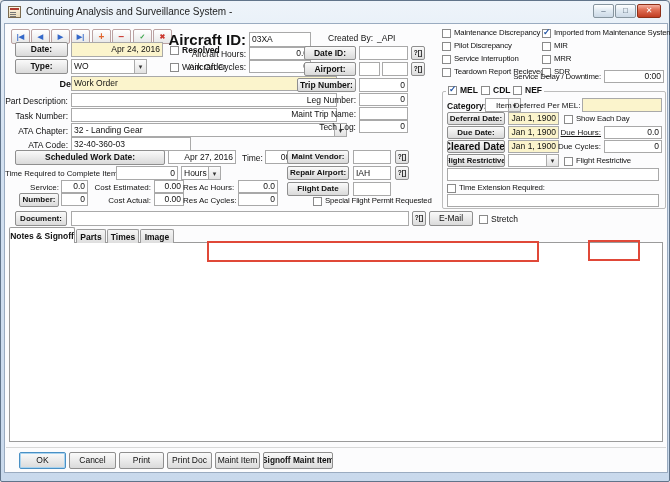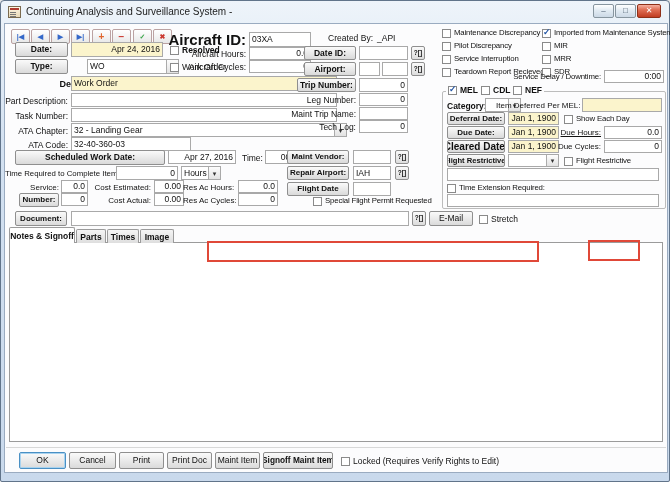--- a/index.html
+++ b/index.html
@@ -75,21 +75,21 @@
     <span class="navbtn c-red" style="left:152px;">✖</span>
 
     <span class="btn" style="left:14px;top:41px;width:53px;height:15px;">Date:</span>
     <span class="fld num yellow" style="left:70px;top:41px;width:92px;height:15px;">Apr 24, 2016</span>
     <span class="chk" style="left:169px;top:44px;">
         <span class="box"></span>
         <span class="b">Resolved</span>
       </span>
 
     <span class="btn" style="left:14px;top:58px;width:53px;height:15px;">Type:</span>
-    <span class="fld dd" style="left:86px;top:58px;width:92px;height:15px;">WO</span>
+    <span class="fld dd" style="left:70px;top:58px;width:76px;height:15px;">WO</span>
     <span class="chk" style="left:169px;top:61px;">
         <span class="box"></span>
         <span>Work Order</span>
       </span>
 
     <span class="lbl b r" style="left:0px;top:78px;width:67px;font-size:9px;margin-left:44px;">Description:</span>
     <span class="fld yellow" style="left:70px;top:75px;width:266px;height:15px;">Work Order</span>
 
     <span class="lbl r" style="left:0px;top:95px;width:67px;">Part Description:</span>
     <span class="fld" style="left:70px;top:92px;width:266px;height:14px;"></span>
@@ -328,19 +328,15 @@
     <span class="btn signofftxt" style="left:615px;top:382px;width:46px;height:16px;">Signoff</span>
     <div class="notebox" style="left:12px;top:402px;width:638px;height:36px;"></div>
 
     <div class="sep" style="left:5px;top:446px;width:660px;"></div>
     <span class="btn plain focusbtn" style="left:18px;top:451px;width:47px;height:17px;">OK</span>
     <span class="btn plain" style="left:68px;top:451px;width:47px;height:17px;">Cancel</span>
     <span class="btn plain" style="left:118px;top:451px;width:45px;height:17px;">Print</span>
     <span class="btn plain" style="left:166px;top:451px;width:45px;height:17px;">Print Doc</span>
     <span class="btn plain" style="left:214px;top:451px;width:45px;height:17px;">Maint Item</span>
     <span class="btn" style="left:262px;top:451px;width:70px;height:17px;font-size:8.3px;">Signoff Maint Item</span>
-    <span class="chk" style="left:340px;top:455px;">
-        <span class="box"></span>
-        <span>Locked (Requires Verify Rights to Edit)</span>
-      </span>
 
   </div>
 </div>
 
 </body></html>

